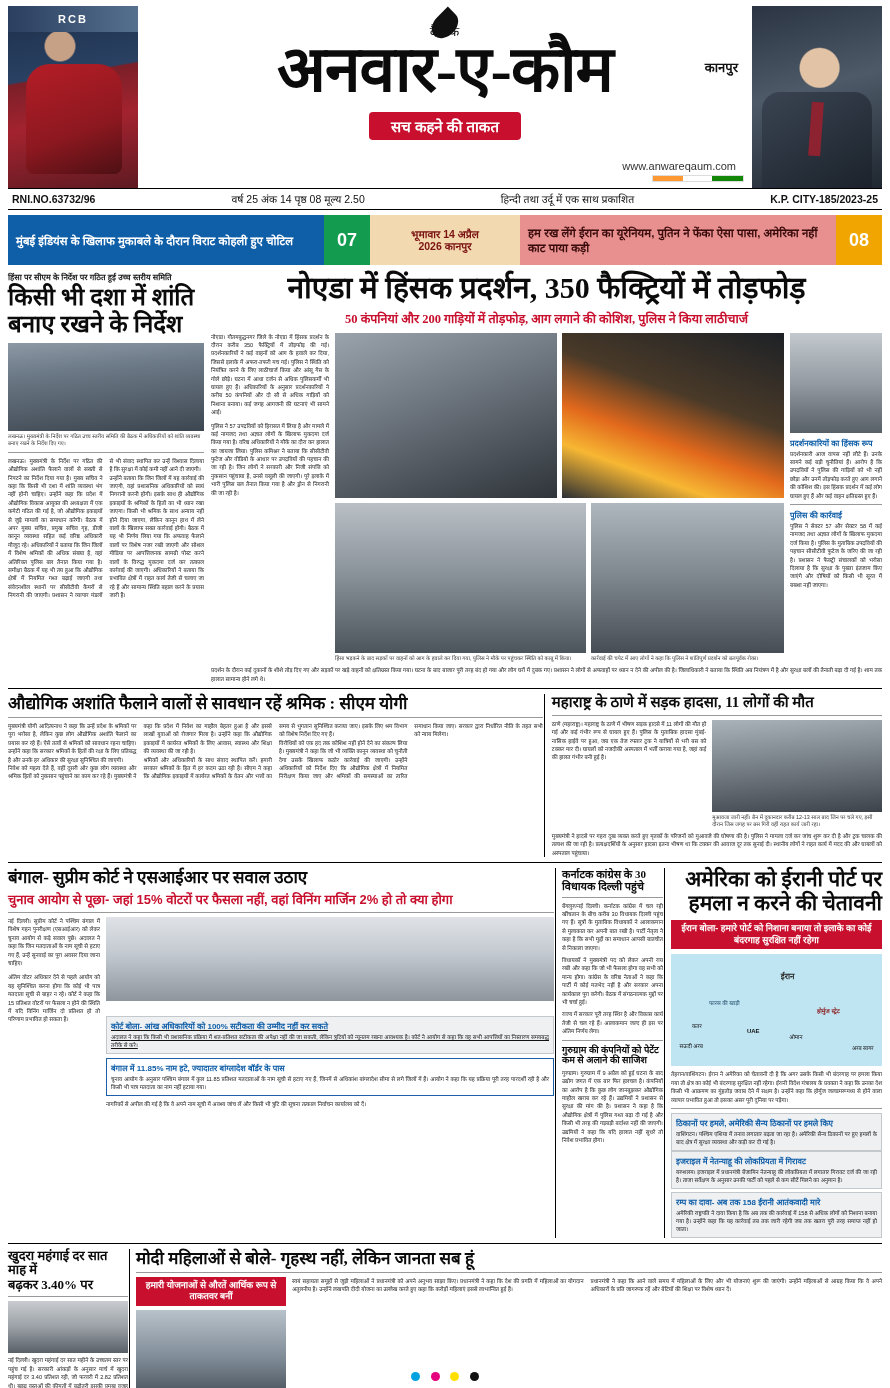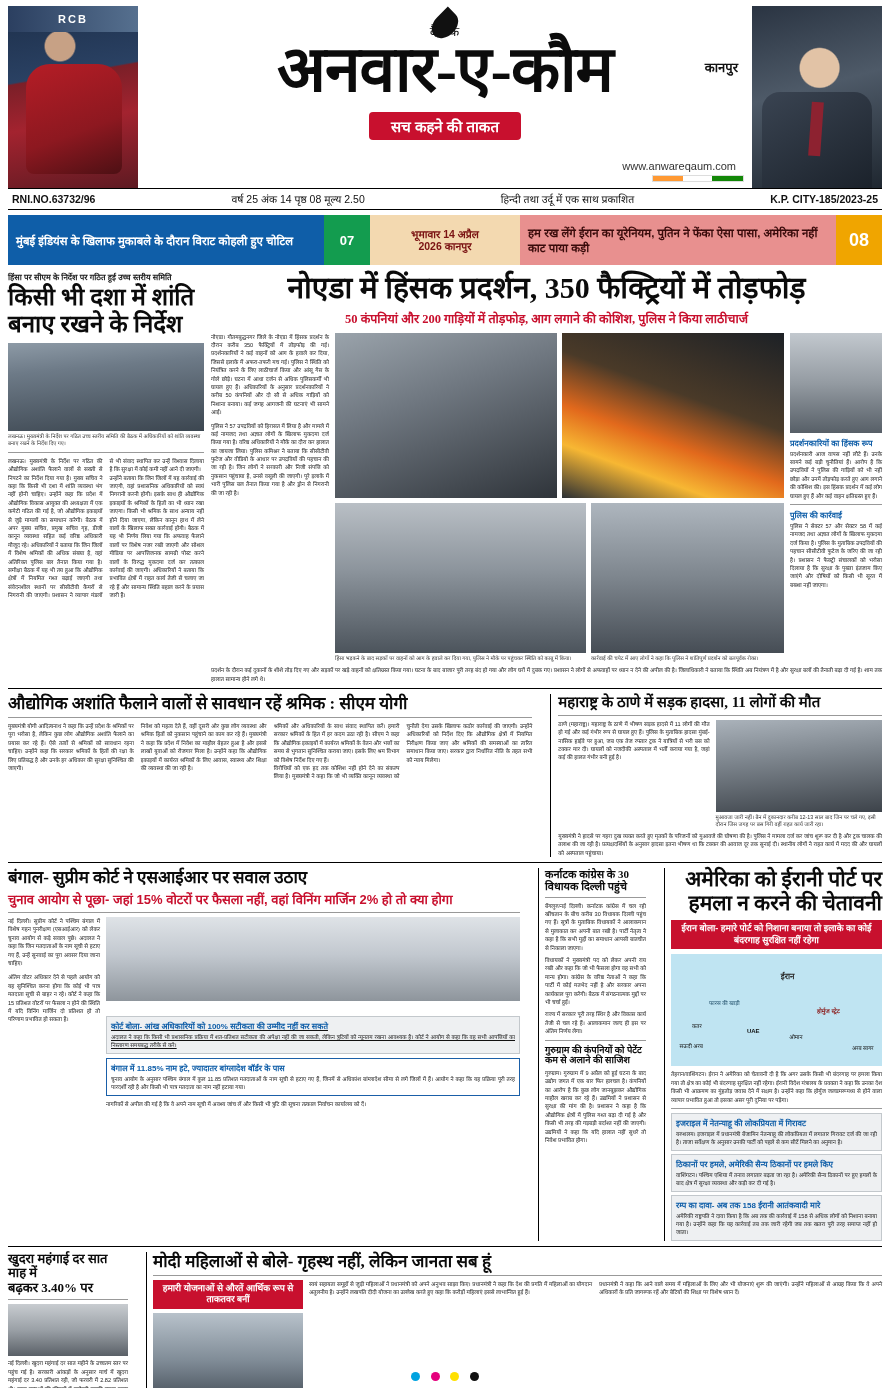--- a/index.html
+++ b/index.html
@@ -76,21 +76,21 @@
     border-top:1px solid #000; border-bottom:1px solid #000;
     font-size:10.5px; padding:3px 4px; font-weight:bold;
   }
   .info-bar .mid { font-weight:normal; }
 
   
   .teaser {
     display:flex; align-items:stretch; margin-top:5px; height:50px; font-size:11.5px; font-weight:bold;
   }
   .tz-left { flex:1; background:#0f5ea8; color:#fff; display:flex; align-items:center; padding:0 8px; }
-  .tz-num { width:46px; background:#139c4f; color:#fff; display:flex; align-items:center; justify-content:center; font-size:13px;text-align:right; }
+  .tz-num { width:46px; background:#139c4f; color:#fff; display:flex; align-items:center; justify-content:center; font-size:18px;text-align:right; }
   .tz-mid { width:150px; background:#f3d9b0; color:#7a1212; display:flex; flex-direction:column; align-items:center; justify-content:center; line-height:1.15; font-size:10.5px; }
   .tz-right { flex:1; background:#e8908f; color:#3a0b0b; display:flex; align-items:center; padding:0 8px; }
   .tz-num2 { width:46px; background:#f0a500; color:#fff; display:flex; align-items:center; justify-content:center; font-size:18px; }
 
   
   .hl { font-family:"Liberation Serif", serif; font-weight:bold; color:#0b0b0b; line-height:1.12; }
   .body-txt { font-size:5.6px; line-height:1.5; text-align:justify; color:#1a1a1a; }
   .rule { border-top:1px solid #000; margin:5px 0; }
   .thin { border-top:1px solid #999; margin:4px 0; }
 
@@ -124,21 +124,21 @@
   .ph-fire { background:linear-gradient(200deg,#1d2126 0%,#4a3a28 40%,#e2691c 62%,#f7b733 78%,#2b2f34 100%); }
   .ph-crowd { background:linear-gradient(180deg,#b9bfc5 0%,#8c949c 45%,#4c545c 100%); }
   .ph-crowd2 { background:linear-gradient(180deg,#c2c8ce 0%,#949ba2 50%,#575f67 100%); }
   .ph-police { background:linear-gradient(180deg,#aeb6be 0%,#7d858d 50%,#464d55 100%); }
   .ph-truck { background:linear-gradient(175deg,#aab2ba 0%,#7e868e 40%,#3d434a 100%); }
   .ph-court { background:linear-gradient(180deg,#dfe3e7 0%,#c2c8cf 45%,#8e959c 100%); }
   .ph-modi { background:linear-gradient(180deg,#b8c2cb 0%,#7f8b96 50%,#3a434c 100%); }
   .ph-map { background:#bfe4f2; }
   .ph-mkt { background:linear-gradient(180deg,#c8ccd0 0%,#9aa0a6 50%,#5a6067 100%); }
 
-  .dual-col { display:flex; gap:18px; }
+  .dual-col { display:flex; gap:1px; }
 
   .footer-strip { position:absolute; bottom:3px; left:0; width:100%; text-align:center; }
   .footer-strip span { display:inline-block; width:9px; height:9px; margin:0 3px; border-radius:50%; }
 </style>
 </head>
 <body>
 
 <div class="page">
 
   <div class="masthead">
@@ -309,27 +309,27 @@
         <div style="position:absolute;right:20%;top:47%;font-size:6px;font-weight:bold;color:#8a1a1a;">होर्मुज स्ट्रेट</div>
         <div style="position:absolute;left:10%;top:60%;font-size:5.5px;">कतर</div>
         <div style="position:absolute;left:36%;top:66%;font-size:6px;font-weight:bold;">UAE</div>
         <div style="position:absolute;left:56%;top:70%;font-size:5.5px;">ओमान</div>
         <div style="position:absolute;left:4%;top:78%;font-size:5.5px;">सऊदी अरब</div>
         <div style="position:absolute;right:4%;top:80%;font-size:5.5px;">अरब सागर</div>
         <div style="position:absolute;left:30%;top:6%;width:62%;height:60%;background:linear-gradient(150deg,#d9cfa6,#c9bd8c);border-radius:38% 22% 40% 30%;z-index:-1;"></div>
       </div>
       <div class="body-txt" style="margin-top:4px;">तेहरान/वाशिंगटन। ईरान ने अमेरिका को चेतावनी दी है कि अगर उसके किसी भी बंदरगाह पर हमला किया गया तो क्षेत्र का कोई भी बंदरगाह सुरक्षित नहीं रहेगा। ईरानी विदेश मंत्रालय के प्रवक्ता ने कहा कि उनका देश किसी भी आक्रमण का मुंहतोड़ जवाब देने में सक्षम है। उन्होंने कहा कि होर्मुज जलडमरूमध्य से होने वाला व्यापार प्रभावित हुआ तो इसका असर पूरी दुनिया पर पड़ेगा।</div>
       <div class="thin"></div>
+      <div class="graybox" style="margin-top:3px;">
+        <div class="boxhead">ठिकानों पर हमले, अमेरिकी सैन्य ठिकानों पर हमले किए</div>
+        <div class="body-txt">वाशिंगटन। पश्चिम एशिया में तनाव लगातार बढ़ता जा रहा है। अमेरिकी सैन्य ठिकानों पर हुए हमलों के बाद क्षेत्र में सुरक्षा व्यवस्था और कड़ी कर दी गई है।</div>
+      </div>
       <div class="graybox">
         <div class="boxhead">इजराइल में नेतन्याहू की लोकप्रियता में गिरावट</div>
         <div class="body-txt">यरुशलम। इजराइल में प्रधानमंत्री बेंजामिन नेतन्याहू की लोकप्रियता में लगातार गिरावट दर्ज की जा रही है। ताजा सर्वेक्षण के अनुसार उनकी पार्टी को पहले से कम सीटें मिलने का अनुमान है।</div>
-      </div>
-      <div class="graybox" style="margin-top:3px;">
-        <div class="boxhead">ठिकानों पर हमले, अमेरिकी सैन्य ठिकानों पर हमले किए</div>
-        <div class="body-txt">वाशिंगटन। पश्चिम एशिया में तनाव लगातार बढ़ता जा रहा है। अमेरिकी सैन्य ठिकानों पर हुए हमलों के बाद क्षेत्र में सुरक्षा व्यवस्था और कड़ी कर दी गई है।</div>
       </div>
       <div class="graybox" style="margin-top:3px;">
         <div class="boxhead">रम्प का दावा- अब तक 158 ईरानी आतंकवादी मारे</div>
         <div class="body-txt">अमेरिकी राष्ट्रपति ने दावा किया है कि अब तक की कार्रवाई में 158 से अधिक लोगों को निशाना बनाया गया है। उन्होंने कहा कि यह कार्रवाई तब तक जारी रहेगी जब तक खतरा पूरी तरह समाप्त नहीं हो जाता।</div>
       </div>
     </div>
   </div>
 
   <div class="rule"></div>
 

